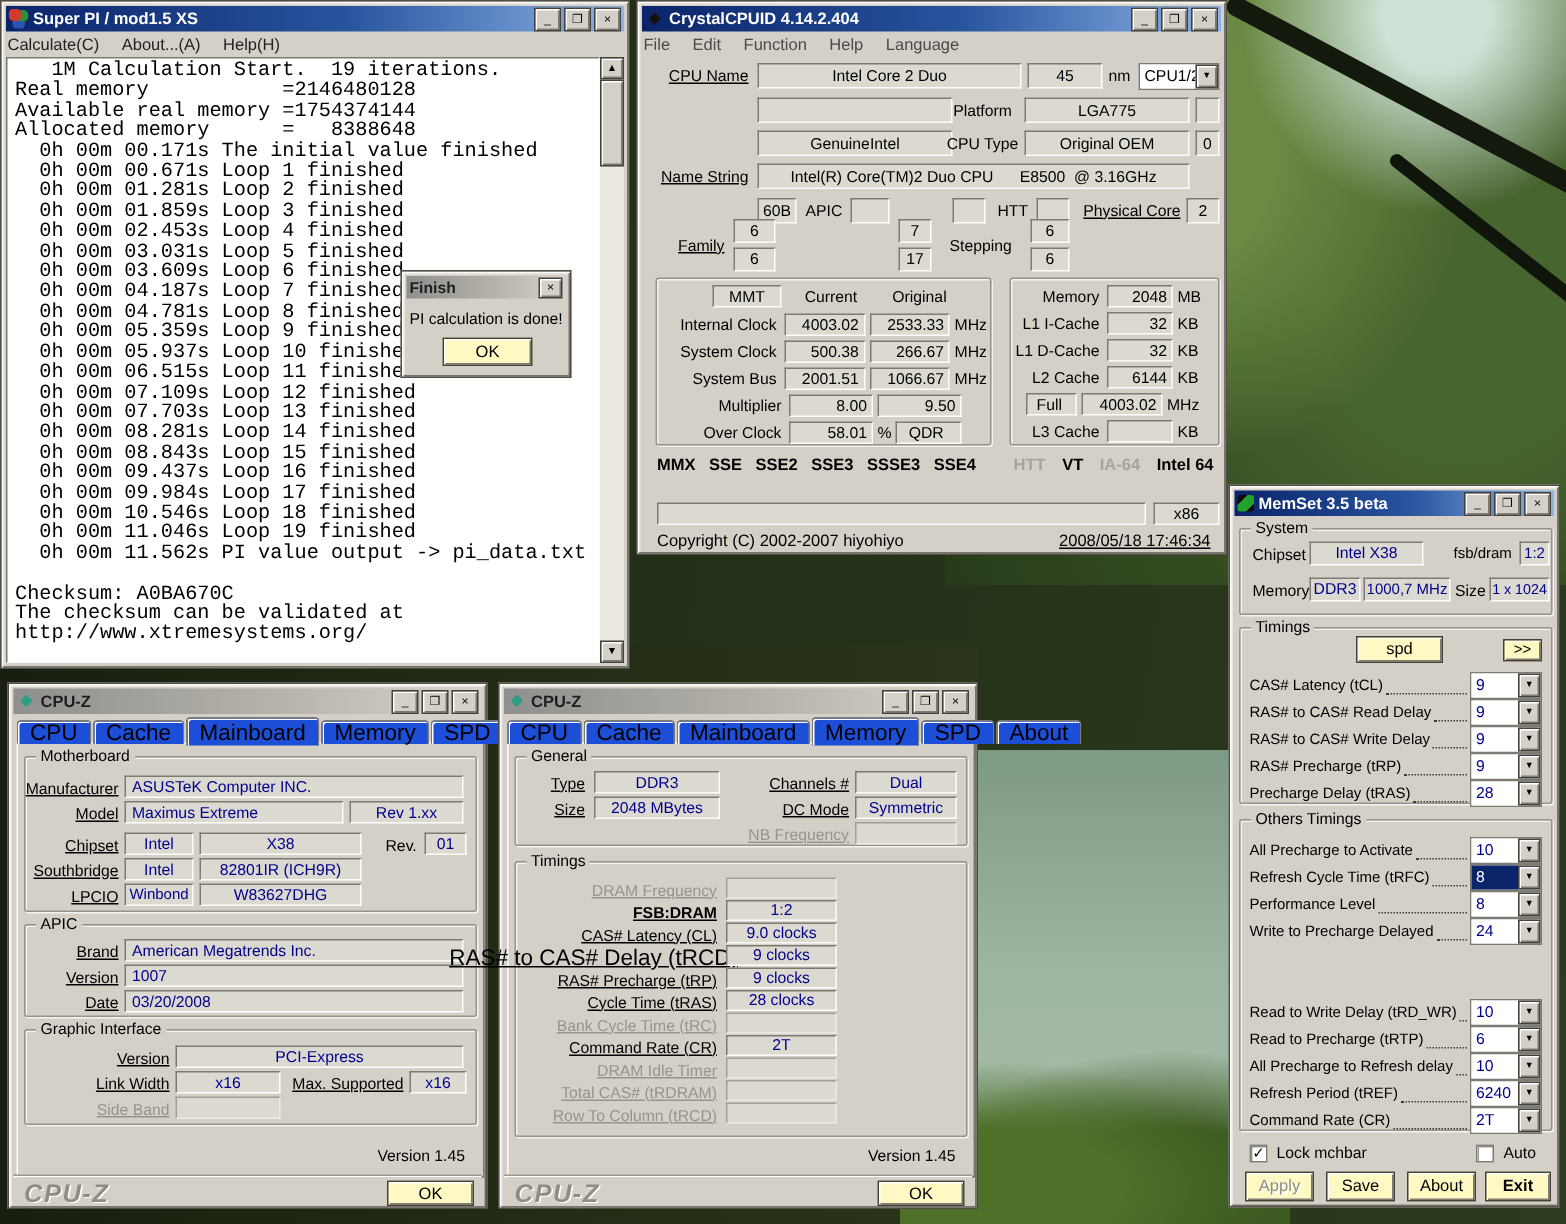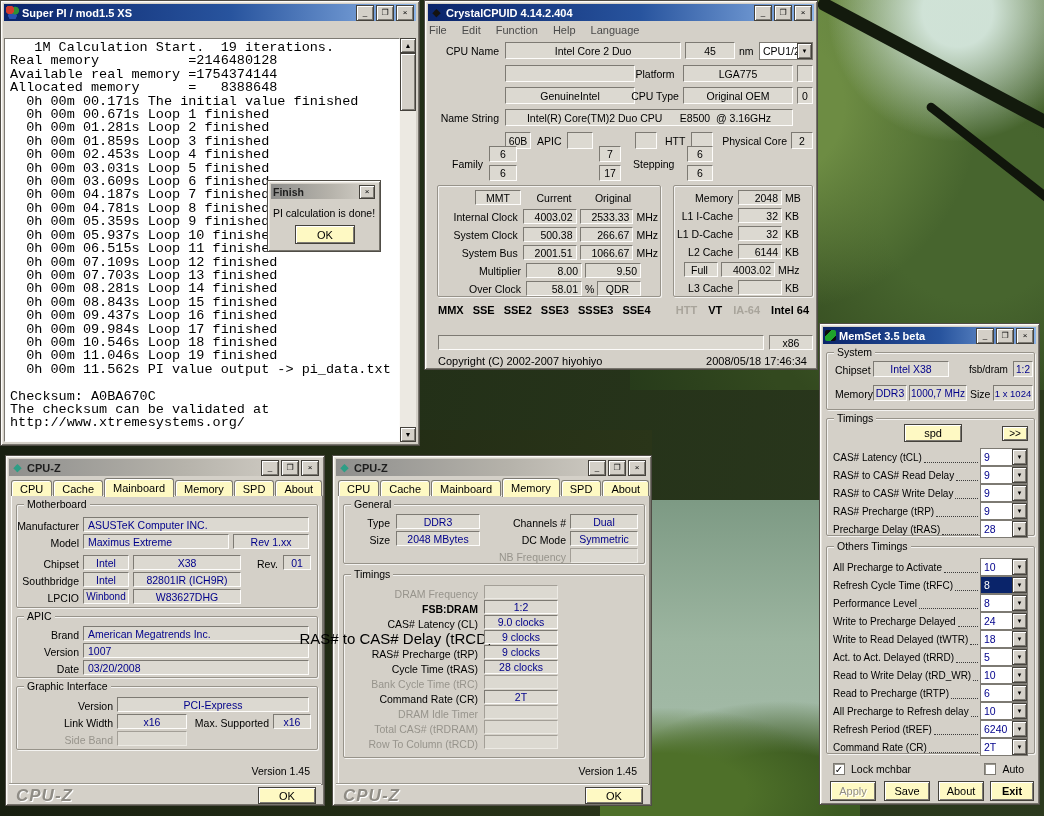--- a/index.html
+++ b/index.html
@@ -53,21 +53,21 @@
            font-size:11px;color:#222;align-items:center;}
   .menubar span{white-space:nowrap;}
   .fld{position:absolute;box-sizing:border-box;height:17px;background:#dcd9d1;border:1px solid;
        border-color:#7d7a73 #fdfcfa #fdfcfa #7d7a73;display:flex;align-items:center;
        justify-content:center;font-size:10.5px;color:#000;white-space:pre;overflow:hidden;}
   .fld.l{justify-content:flex-start;padding-left:4px;}
   .fld.navy{color:#00008b;}
   .fld.dis{border-color:#a39f97 #eceae4 #eceae4 #a39f97;}
   .lbl{position:absolute;box-sizing:border-box;height:17px;display:flex;align-items:center;
        font-size:10.5px;color:#000;white-space:nowrap;}
-  .lbl.r{justify-content:flex-end;}
+  .lbl.r{justify-content:flex-end;text-decoration:underline;}
   .lbl.dis{color:#97948c;}
   .gb{position:absolute;box-sizing:border-box;border:1px solid #97938a;border-radius:2px;
       box-shadow:inset 1px 1px 0 rgba(255,255,255,.75), 1px 1px 0 rgba(255,255,255,.75);}
   .gb .leg{position:absolute;top:-7px;left:7px;background:#d4d0c8;padding:0 3px;font-size:10.5px;color:#000;}
   .btn{position:absolute;box-sizing:border-box;background:#fef9c3;border:1px solid #45423c;
        box-shadow:inset 1px 1px 0 #fff, inset -1px -1px 0 #7d7a73;display:flex;align-items:center;
        justify-content:center;font-size:11px;color:#000;}
   .btn.dis{color:#908d85;text-shadow:1px 1px 0 #fff;}
   
   .term-box{position:absolute;left:3px;top:37px;right:19px;bottom:3px;background:#fff;
@@ -103,21 +103,21 @@
   .combo{display:flex;width:48px;height:18px;box-sizing:border-box;border:1px solid #7d7a73;
          box-shadow:inset 1px 1px 0 #9a978e;background:#fff;flex:none;}
   .combo .val{flex:1;display:flex;align-items:center;padding-left:3px;font-size:10.5px;color:#00008b;background:#fff;overflow:hidden;}
   .combo.sel .val{background:#0a246a;color:#fff;}
   .combo .da{width:15px;flex:none;background:#d4d0c8;display:flex;align-items:center;justify-content:center;
              font-size:6px;color:#000;border:1px solid #45423c;box-shadow:inset 1px 1px 0 #fff, inset -1px -1px 0 #7d7a73;box-sizing:border-box;}
   .cb{width:12px;height:12px;background:#fff;border:1px solid #7d7a73;box-shadow:inset 1px 1px 0 #9a978e;
       display:flex;align-items:center;justify-content:center;font-size:10px;color:#000;box-sizing:border-box;flex:none;}
   
   .tabs{position:absolute;left:5px;top:21px;right:5px;height:19px;display:flex;align-items:flex-end;gap:1px;}
-  .tab{height:16px;display:flex;align-items:center;padding:0 8px;font-size:11px;color:#000;background:#fef9c3;
+  .tab{height:16px;display:flex;align-items:center;padding:0 8px;font-size:15px;color:#000;background:#1d4ed8;
        border:1px solid #7d7a73;border-bottom:none;border-radius:3px 3px 0 0;
        box-shadow:inset 1px 1px 0 #fff;position:relative;z-index:1;box-sizing:border-box;}
   .tab.active{height:19px;z-index:4;margin-bottom:-1px;}
   .panel{position:absolute;left:5px;top:39px;width:310px;height:288px;border:1px solid;
          border-color:#fdfcfa #7d7a73 #7d7a73 #fdfcfa;z-index:0;}
   .vertext{position:absolute;right:14px;top:309px;font-size:10.5px;color:#000;}
   .wm{position:absolute;left:10px;top:330px;font-size:17px;font-weight:bold;font-style:italic;
       color:#8f8c85;text-shadow:1px 1px 0 #fff;letter-spacing:1px;}
   .botline{position:absolute;left:3px;right:3px;top:327px;border-top:1px solid #9a978e;
            border-bottom:1px solid #fff;height:0;}
@@ -147,20 +147,25 @@
 
 <div class="win" style="left:0;top:0;width:420px;height:446px;z-index:10">
   <div class="tb">
     <span class="ico ico-superpi"></span>
     <span class="cap">Super PI / mod1.5 XS</span>
     <span class="tbtns">
       <span class="tbtn">_</span>
       <span class="tbtn">❐</span>
       <span class="tbtn">×</span>
     </span>
+  </div>
+  <div class="menubar">
+    <span>Calculate(C)</span>
+    <span>About...(A)</span>
+    <span>Help(H)</span>
   </div>
   <div class="term-box">
     <pre>   1M Calculation Start.  19 iterations.
 Real memory           =2146480128
 Available real memory =1754374144
 Allocated memory      =   8388648
   0h 00m 00.171s The initial value finished
   0h 00m 00.671s Loop 1 finished
   0h 00m 01.281s Loop 2 finished
   0h 00m 01.859s Loop 3 finished
@@ -456,36 +461,20 @@
       </span>
   </div>
   <div class="mrow" style="top:288px">
     <span class="ml">Write to Precharge Delayed</span>
       <span class="leader"></span>
     <span class="combo">
         <span class="val">24</span>
         <span class="da">▼</span>
       </span>
   </div>
-  <div class="mrow" style="top:306px">
-    <span class="ml">Write to Read Delayed (tWTR)</span>
-      <span class="leader"></span>
-    <span class="combo">
-        <span class="val">18</span>
-        <span class="da">▼</span>
-      </span>
-  </div>
-  <div class="mrow" style="top:324px">
-    <span class="ml">Act. to Act. Delayed (tRRD)</span>
-      <span class="leader"></span>
-    <span class="combo">
-        <span class="val">5</span>
-        <span class="da">▼</span>
-      </span>
-  </div>
   <div class="mrow" style="top:342px">
     <span class="ml">Read to Write Delay (tRD_WR)</span>
       <span class="leader"></span>
     <span class="combo">
         <span class="val">10</span>
         <span class="da">▼</span>
       </span>
   </div>
   <div class="mrow" style="top:360px">
     <span class="ml">Read to Precharge (tRTP)</span>

